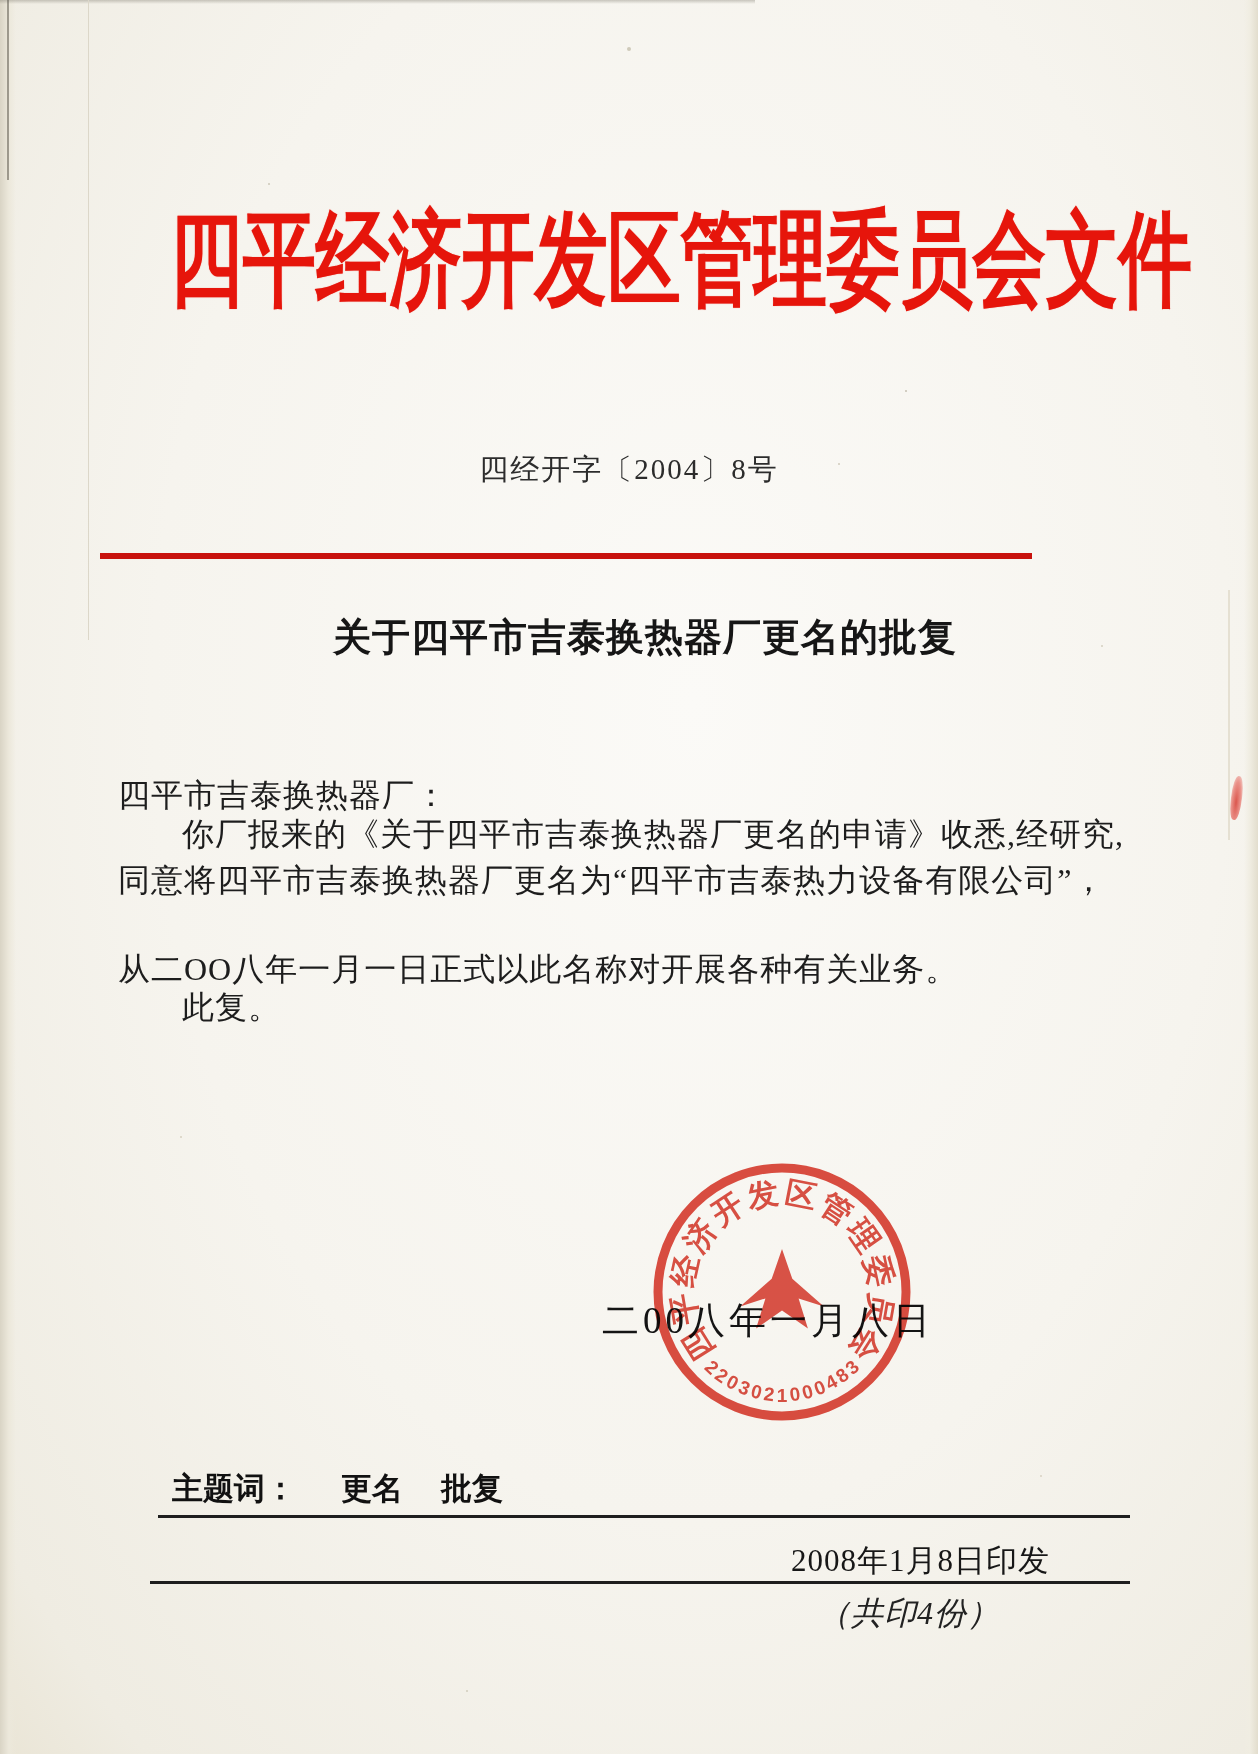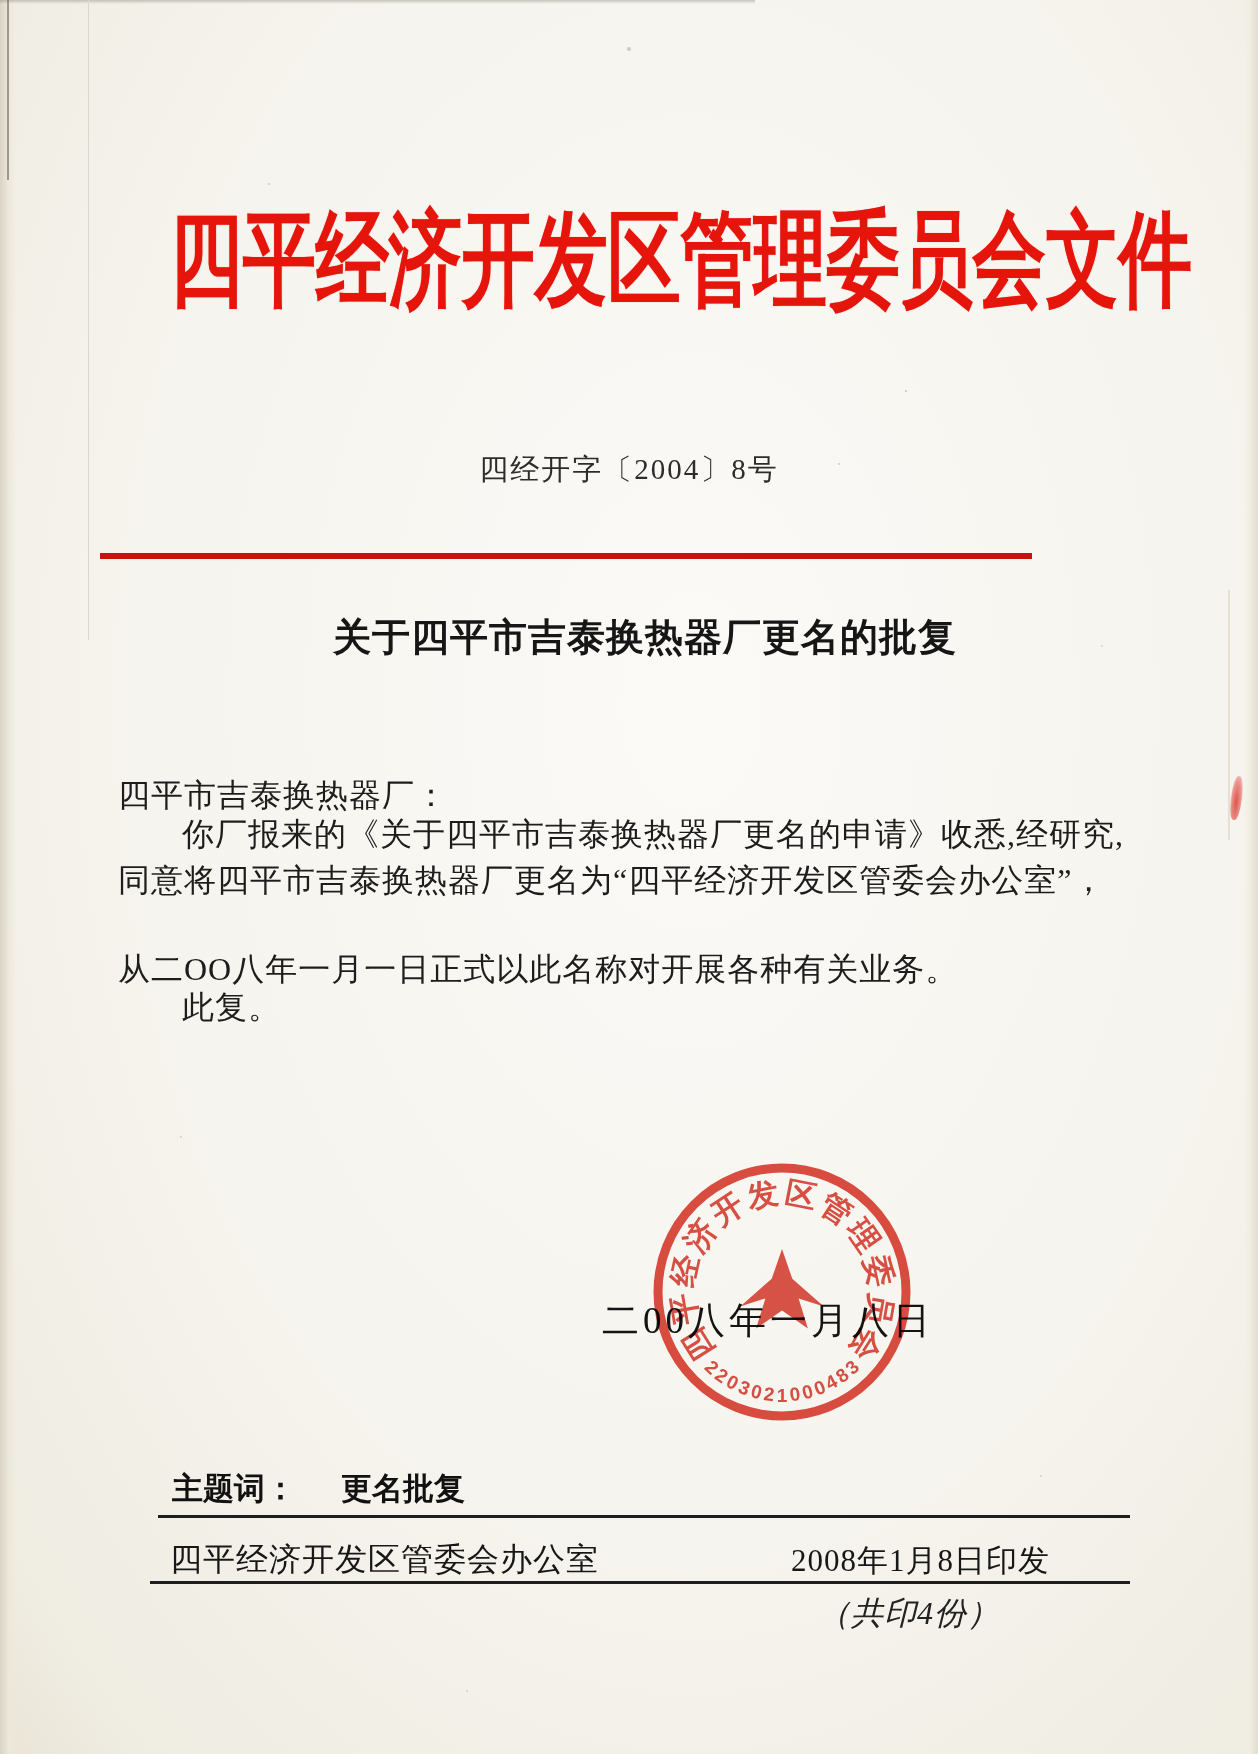--- a/index.html
+++ b/index.html
@@ -72,21 +72,21 @@
   .seal-ring{fill:none;stroke:#dc4033;stroke-width:9px;}
   .seal-star{fill:#dc463a;}
   .seal-char{fill:#da4336;font-family:"Liberation Sans", sans-serif;font-weight:700;font-size:31px;text-anchor:middle;dominant-baseline:central;}
   .seal-digit{fill:#d94336;font-family:"Liberation Sans", sans-serif;font-weight:700;font-size:19px;text-anchor:middle;dominant-baseline:central;}
 
   
   .keywords{
     position:absolute;left:172px;top:1468px;font-family:"Liberation Sans", sans-serif;
     font-weight:700;font-size:31px;color:#111;white-space:nowrap;
   }
-  .kw{}
+  .kw{margin-left:38px;}
   .kw.first{margin-left:45px;}
   .rule1{position:absolute;left:158px;top:1515px;width:972px;height:3px;background:#1e1e1e;}
   .rule2{position:absolute;left:150px;top:1581px;width:980px;height:3px;background:#1e1e1e;}
   .footer-office{
     position:absolute;left:170px;top:1538px;font-family:"Liberation Sans", sans-serif;
     font-size:32px;color:#171717;letter-spacing:1px;
   }
   .footer-date{
     position:absolute;right:208px;top:1540px;font-size:31px;color:#171717;letter-spacing:1px;
   }
@@ -110,21 +110,21 @@
 
   <div class="red-header">四平经济开发区管理委员会文件</div>
   <div class="doc-number">四经开字〔2004〕8号</div>
   <div class="red-rule"></div>
 
   <div class="doc-title">关于四平市吉泰换热器厂更名的批复</div>
 
   <div class="body-text">
     <div class="line salutation">四平市吉泰换热器厂：</div>
     <div class="line l1">你厂报来的《关于四平市吉泰换热器厂更名的申请》收悉,经研究,</div>
-    <div class="line l2">同意将四平市吉泰换热器厂更名为“四平经济开发区管委会办公室”，</div>
+    <div class="line l2">同意将四平市吉泰换热器厂更名为“四平市吉泰热力设备有限公司”，</div>
     <div class="line l3">从二OO八年一月一日正式以此名称对开展各种有关业务。</div>
     <div class="line closing">此复。</div>
   </div>
 
   <div class="issue-date">二00八年一月八日</div>
 
   <svg class="seal" id="seal-svg" viewBox="0 0 280 280">
     <circle class="seal-ring" cx="140" cy="140" r="124"></circle>
     <polygon class="seal-star" points="140,97 150.3,126.8 181.9,154.6 156.6,146.4 165.9,176.6 140,158.5 114.1,176.6 123.4,146.4 98.2,154.6 129.7,126.8"></polygon>
   <text x="56.043238480513835" y="192.46200715908728" transform="rotate(-122 56.043238480513835 192.46200715908728)" class="seal-char">四</text>
@@ -150,18 +150,17 @@
       <text x="165.49896030331277" y="239.79380253026778" transform="rotate(-14.333333333333343 165.49896030331277 239.79380253026778)" class="seal-digit">0</text>
       <text x="177.74962635260263" y="235.8330095021485" transform="rotate(-21.5 177.74962635260263 235.8330095021485)" class="seal-digit">0</text>
       <text x="189.41045066477537" y="230.37481598932192" transform="rotate(-28.66666666666667 189.41045066477537 230.37481598932192)" class="seal-digit">4</text>
       <text x="200.29923167830387" y="223.50450681853187" transform="rotate(-35.83333333333333 200.29923167830387 223.50450681853187)" class="seal-digit">8</text>
       <text x="210.24583108643736" y="215.32943126677458" transform="rotate(-43 210.24583108643736 215.32943126677458)" class="seal-digit">3</text>
     </svg>
 
   <div class="keywords"><span>主题词：</span><span class="kw first">更名</span><span class="kw">批复</span></div>
 
   <div class="rule1"></div>
-  <div class="footer-office">四平经济开发区管委会办公室</div>
   <div class="footer-date">2008年1月8日印发</div>
   <div class="rule2"></div>
   <div class="copies">（共印4份）</div>
 
 </div>
 
 </body></html>

